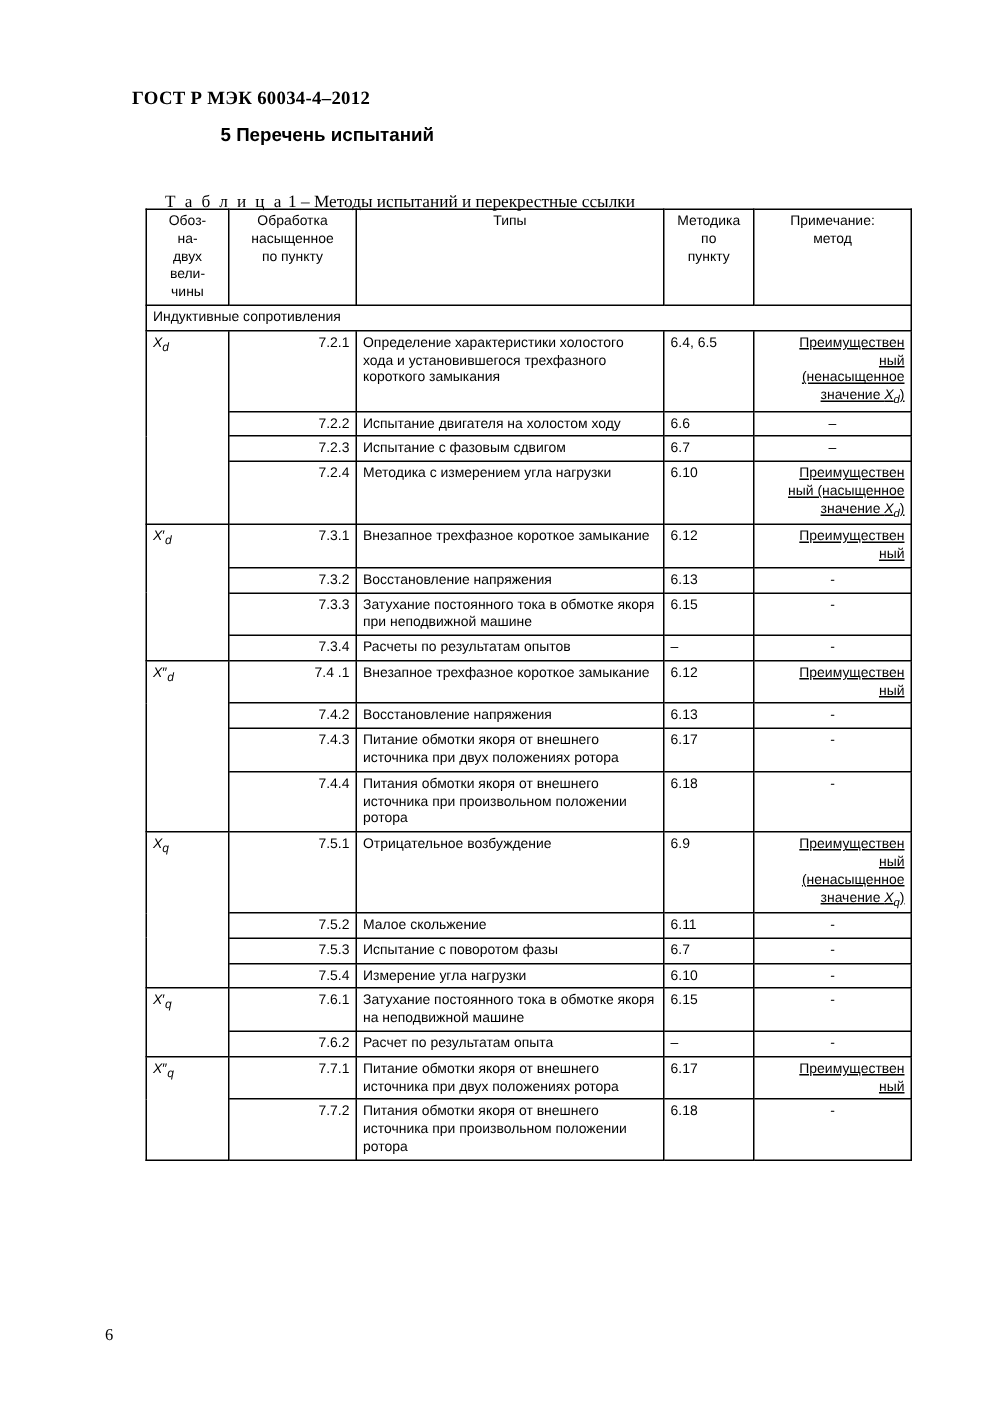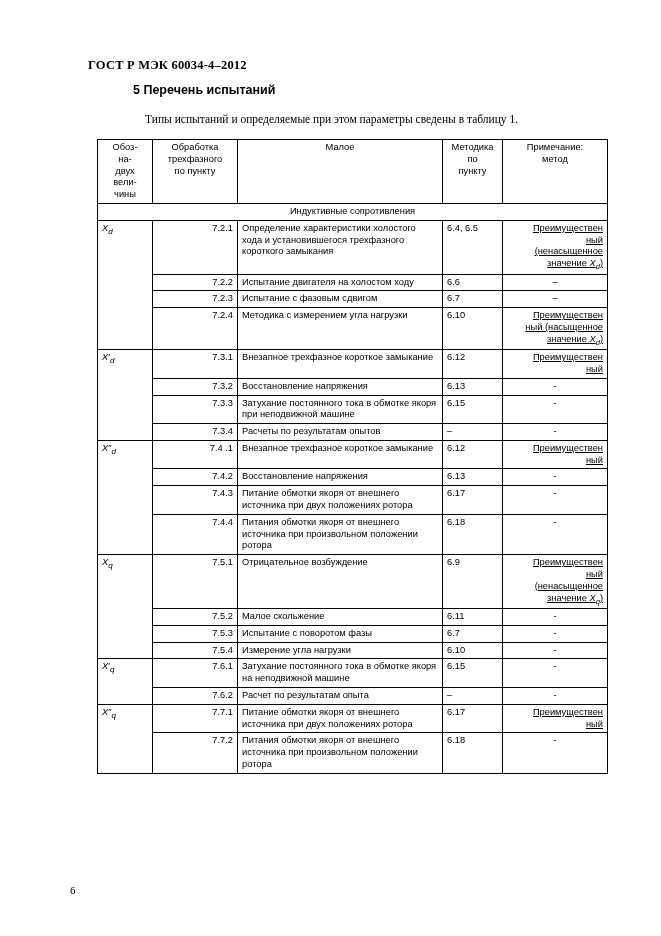--- a/index.html
+++ b/index.html
@@ -24,21 +24,21 @@
     position: absolute;
     left: 88px;
     top: 58px;
     font-family: "Liberation Serif", serif;
     font-weight: bold;
     font-size: 12.5px;
     letter-spacing: 0.2px;
   }
   .section-title {
     position: absolute;
-    left: 133px;
+    left: 147px;
     top: 83px;
     font-family: "Liberation Sans", sans-serif;
     font-weight: bold;
     font-size: 12.5px;
   }
   .intro-par {
     position: absolute;
     left: 145px;
     top: 113px;
     font-size: 11.5px;
@@ -85,21 +85,20 @@
     font-size: 12px;
   }
   td.sym i {
     font-style: italic;
   }
   td.sym sub {
     font-style: italic;
     font-size: 8px;
   }
   td.subhead {
-    text-align: center;
     font-size: 9.6px;
     padding: 3px 0;
   }
   td.clause {
     text-align: right;
     padding-left: 7px;
   }
   td.method {
     text-align: left;
     padding-left: 5px;
@@ -126,46 +125,49 @@
 </style>
 </head>
 <body>
 
 <div class="page">
 
   <div class="doc-header">ГОСТ Р МЭК 60034-4–2012</div>
 
   <div class="section-title">5 Перечень испытаний</div>
 
-  <div class="intro-par">Типы испытаний и определяемые при этом параметры сведены в таблицу 1.</div>
-
+
+  <div class="table-caption">
+    <span class="sp">Т а б л и ц а</span>
+    <span>1 – Методы испытаний и перекрестные ссылки</span>
+  </div>
 
   <table class="main">
     <colgroup>
       <col style="width:55px">
       <col style="width:85px">
       <col style="width:205px">
       <col style="width:60px">
       <col style="width:105px">
     </colgroup>
     <thead>
       <tr>
         <th class="hdr">
           <div>Обоз-</div>
           <div>на-</div>
           <div>двух</div>
           <div>вели-</div>
           <div>чины</div>
         </th>
         <th class="hdr">
           <div>Обработка</div>
-          <div>трехфазного</div>
+          <div>насыщенное</div>
           <div>по пункту</div>
         </th>
-        <th class="hdr">Малое</th>
+        <th class="hdr">Типы</th>
         <th class="hdr">
           <div>Методика</div>
           <div>по</div>
           <div>пункту</div>
         </th>
         <th class="hdr">
           <div>Примечание:</div>
           <div>метод</div>
         </th>
       </tr>

